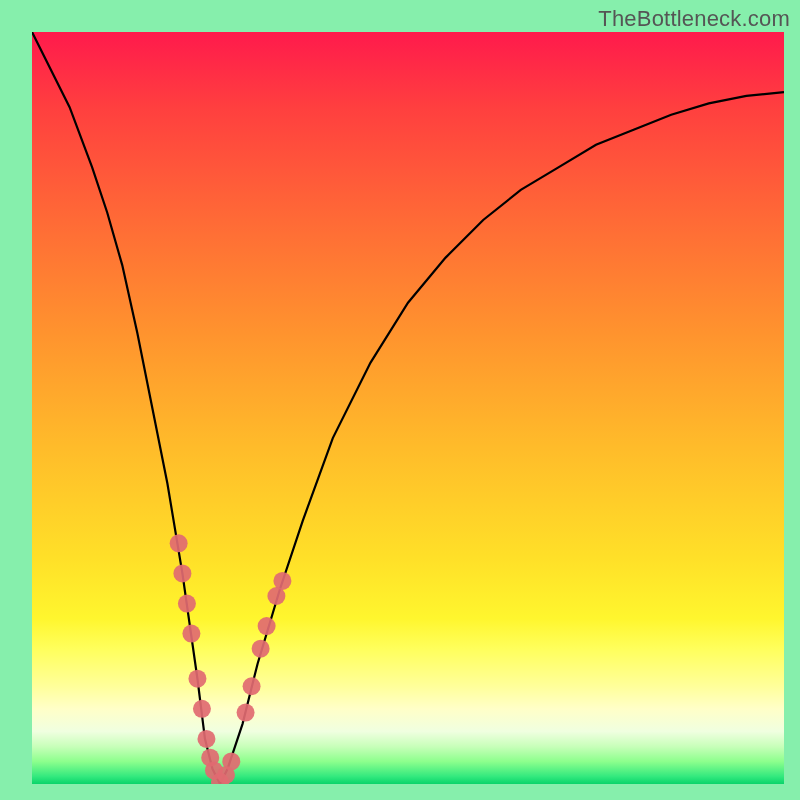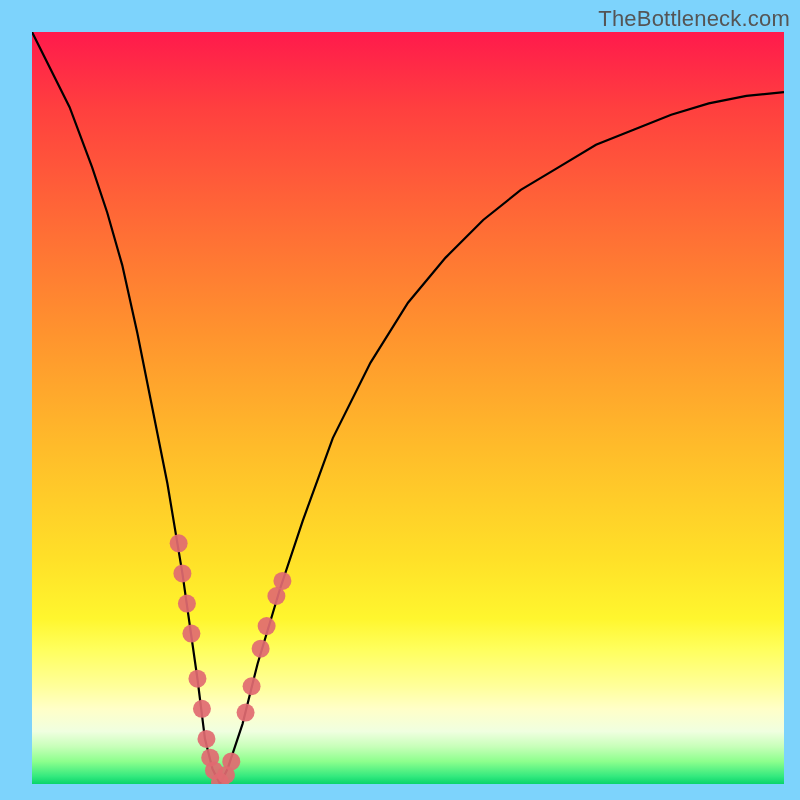--- a/index.html
+++ b/index.html
@@ -8,21 +8,21 @@
     width: 800px;
     height: 800px;
     overflow: hidden;
     background: #000;
     font-family: Arial, Helvetica, sans-serif;
   }
   .frame {
     position: relative;
     width: 800px;
     height: 800px;
-    background: #7dd3fc;
+    background: #86efac;
   }
   .plot-area {
     position: absolute;
     left: 32px;
     top: 32px;
     width: 752px;
     height: 752px;
     background: linear-gradient(
       to bottom,
       #ff1a4c 0%,

